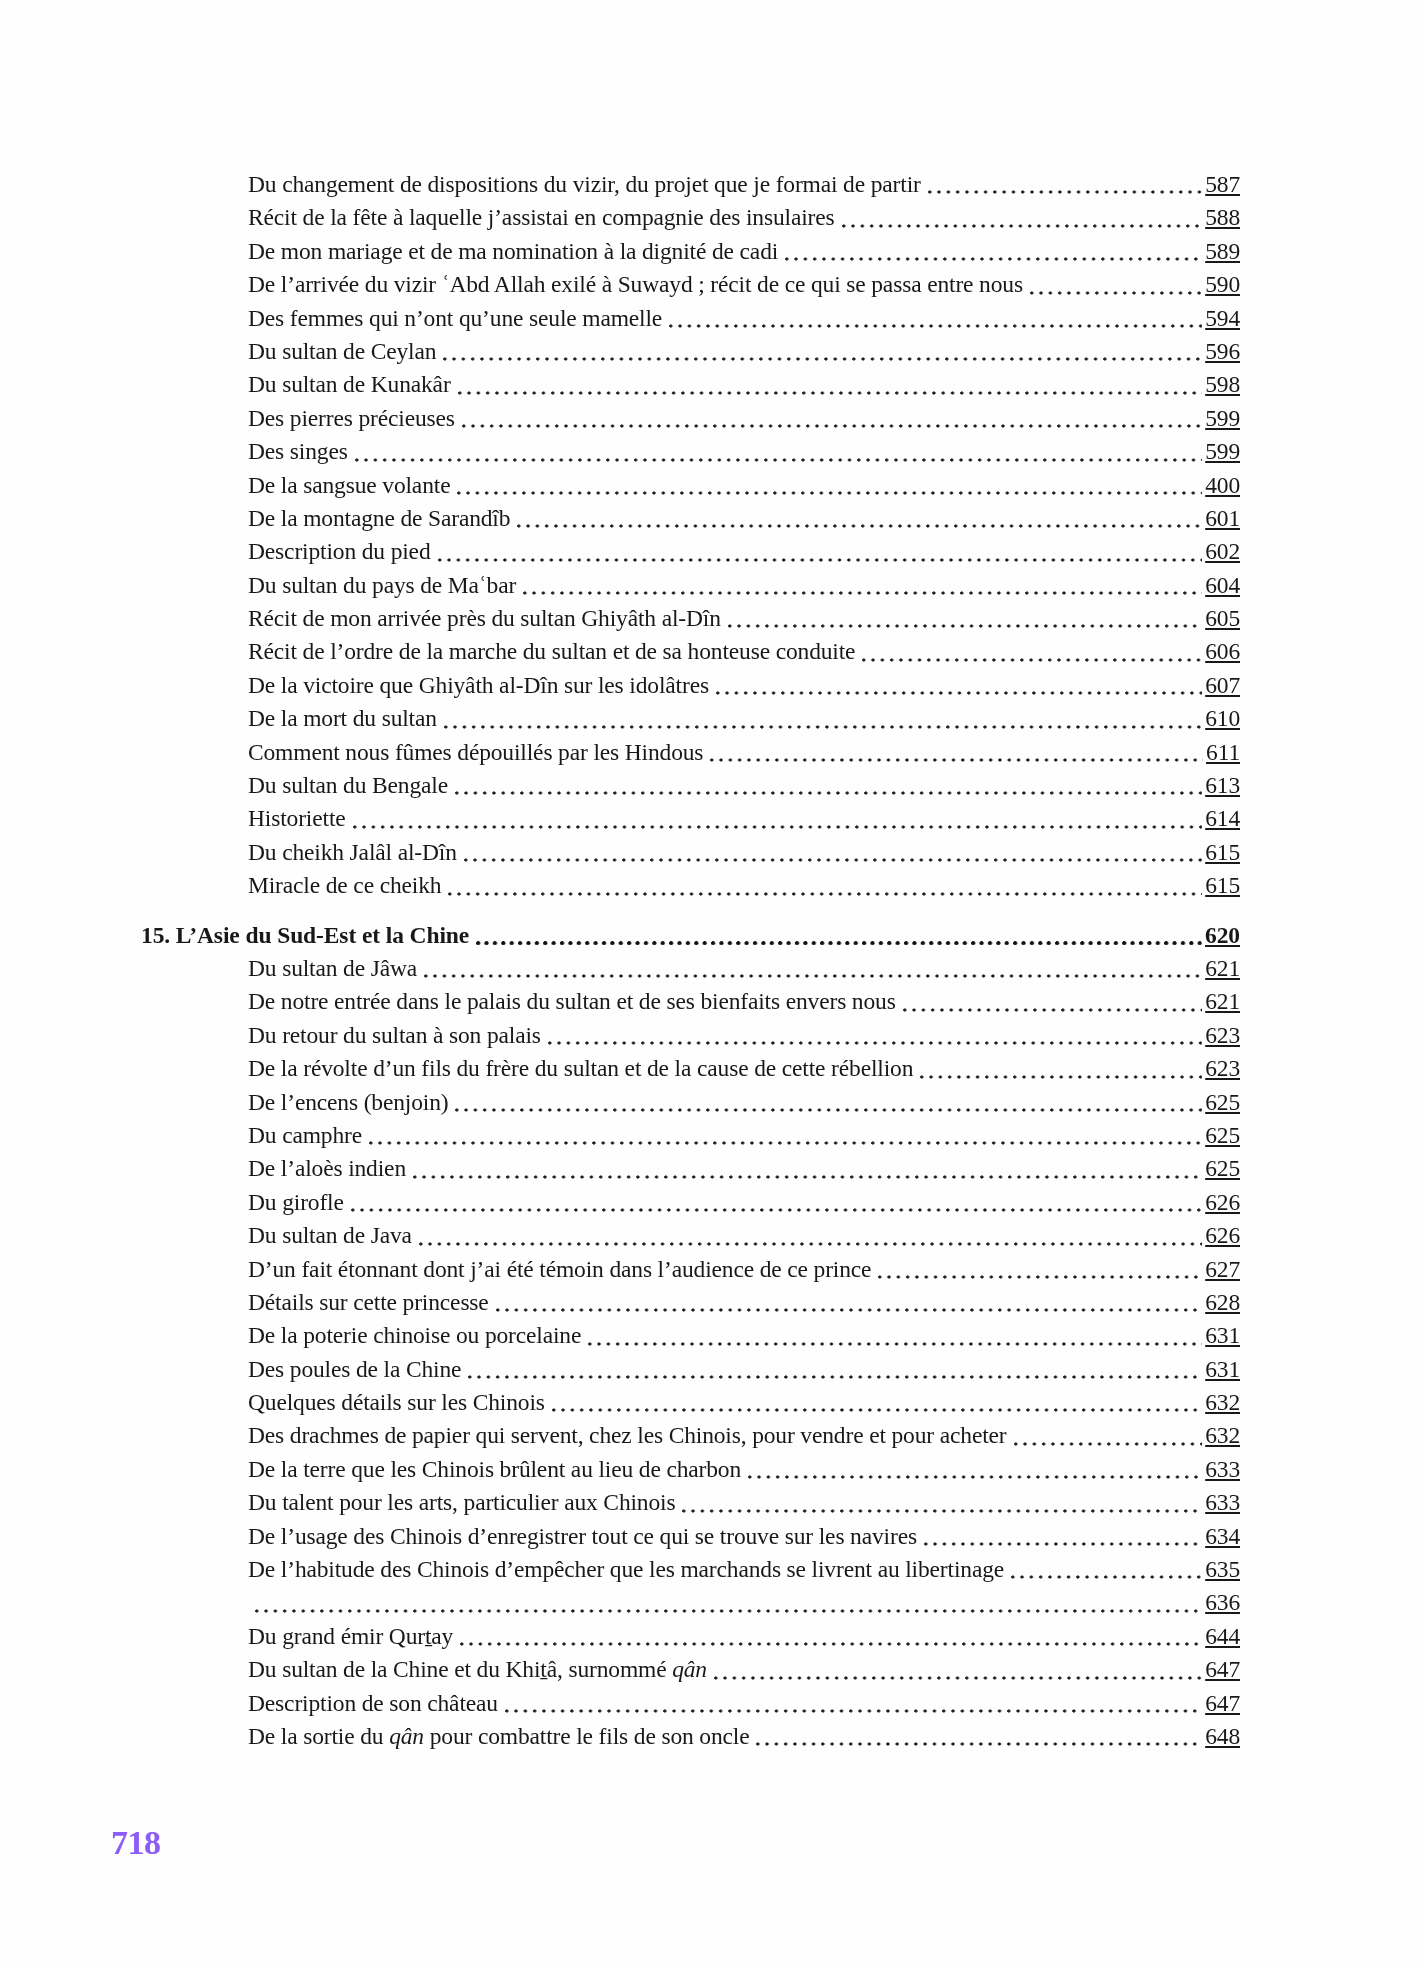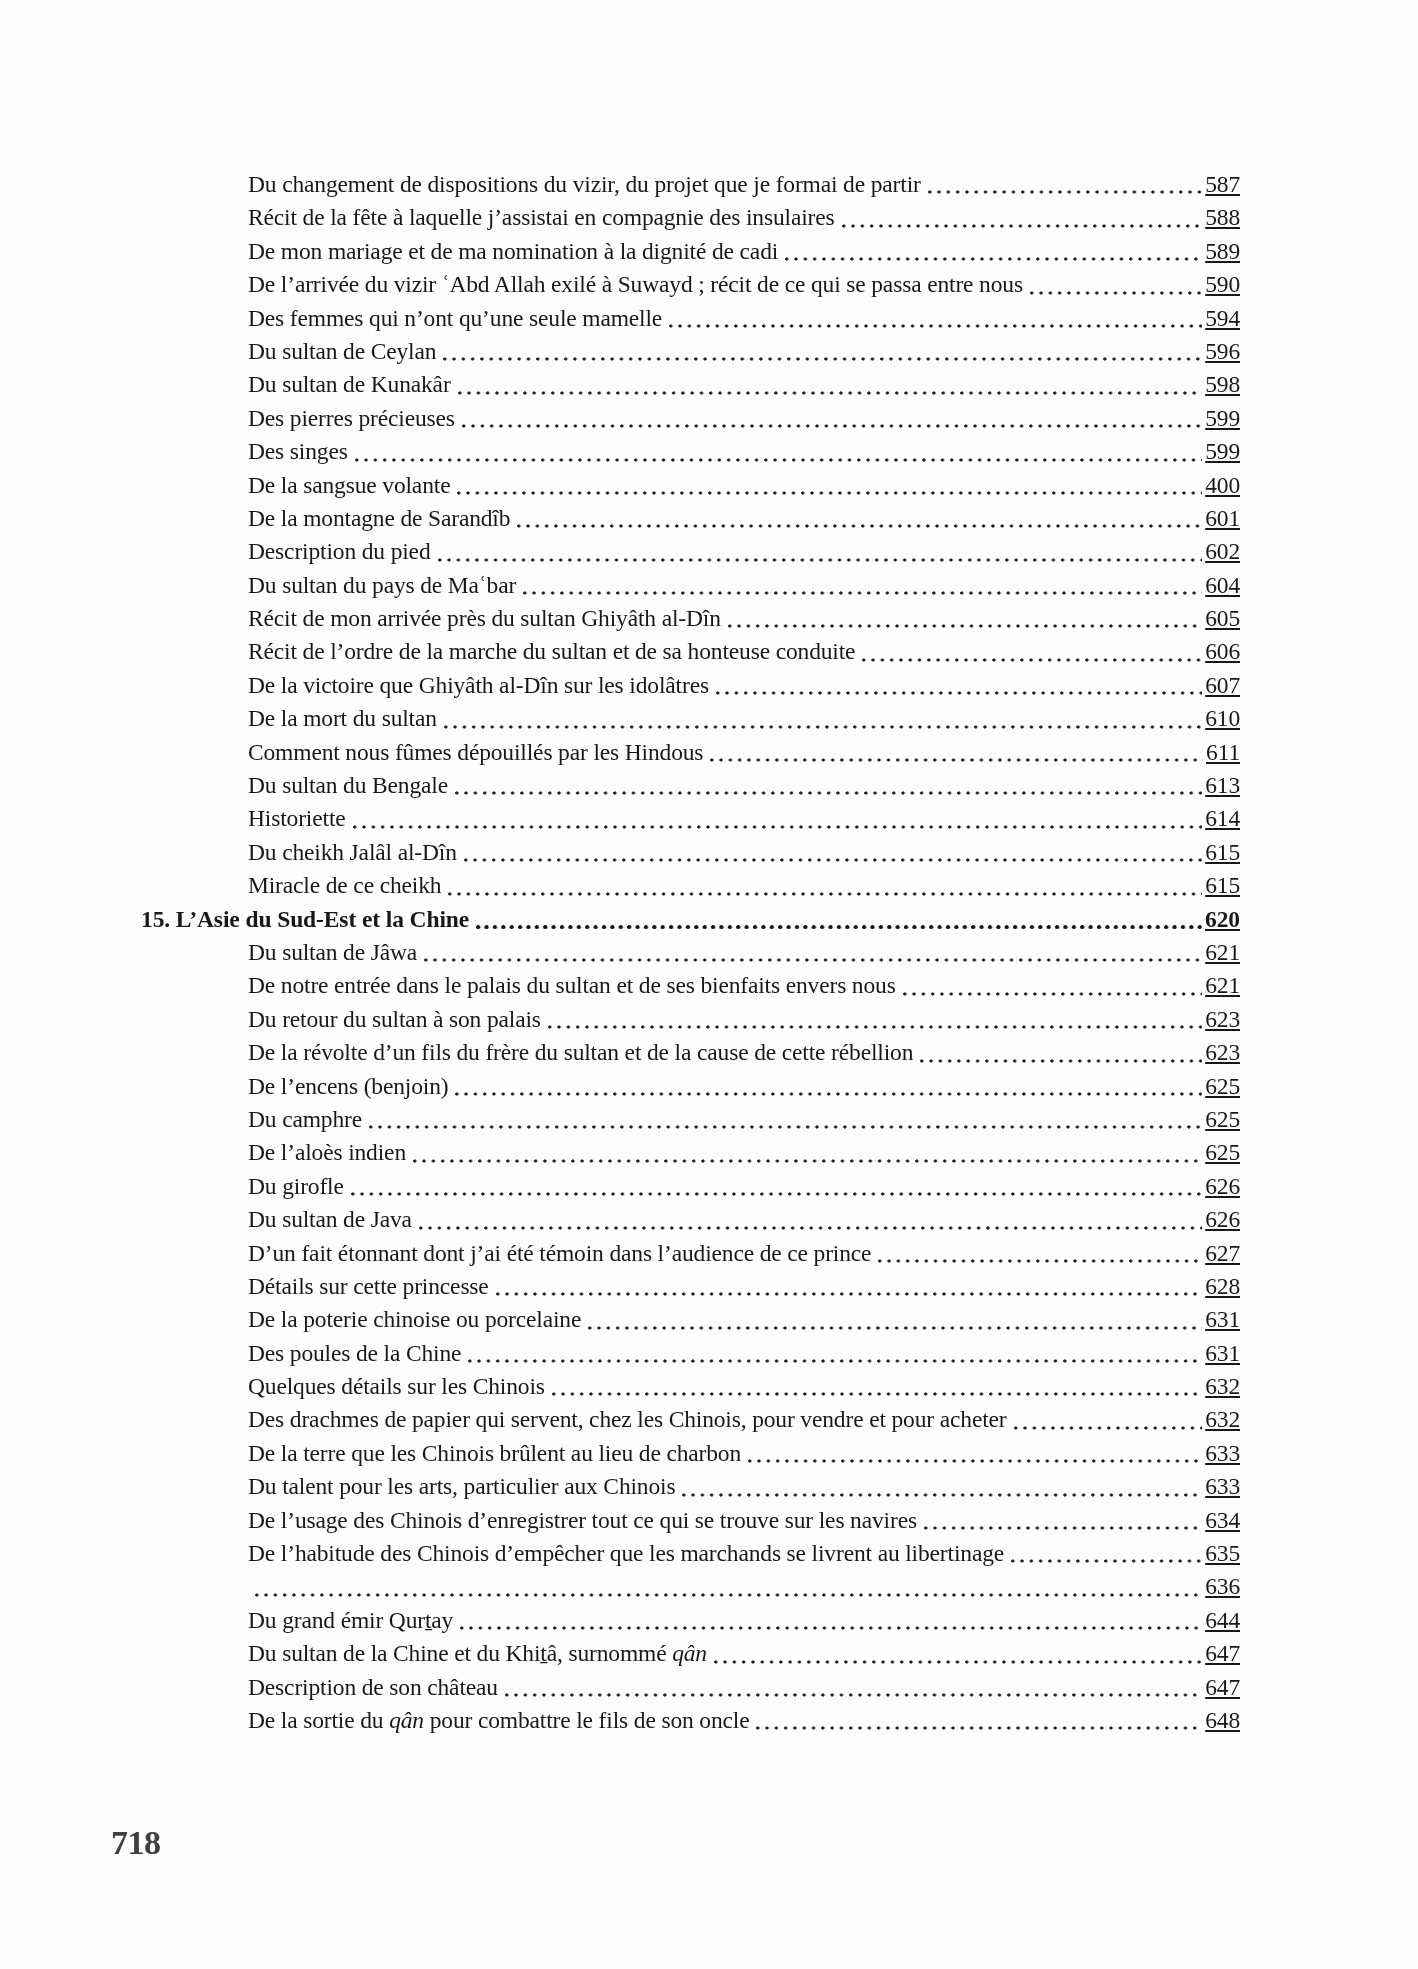--- a/index.html
+++ b/index.html
@@ -28,20 +28,21 @@
     height: 33.4px;
     line-height: 33.4px;
     font-size: 23.5px;
     letter-spacing: -0.15px;
     white-space: nowrap;
   }
   .row.entry { padding-left: 107px; }
   .row.chapter {
     font-weight: bold;
     letter-spacing: -0.1px;
+    margin-top: 16px;
   }
   .t { flex: 0 0 auto; }
   .t .it { font-style: italic; text-align: right; }
   .dots {
     flex: 1 1 0;
     min-width: 6px;
     align-self: stretch;
     position: relative;
     margin: 0 2px 0 5px;
   }
@@ -64,21 +65,21 @@
   }
   .num { flex: 0 0 auto; text-align: right; text-decoration: underline; }
   .folio {
     position: absolute;
     left: 111px;
     top: 1824px;
     font-size: 34px;
     font-weight: bold;
     letter-spacing: -0.5px;
     line-height: 1.1;
-    color: #404040;
+    color: #8b5cf6;
   }
 </style>
 </head>
 <body>
 
 <div class="page">
   <div class="toc">
       <div class="row entry">
         <span class="t"><span>Du changement de dispositions du vizir, du projet que je formai de partir</span></span>
         <span class="dots"></span>

